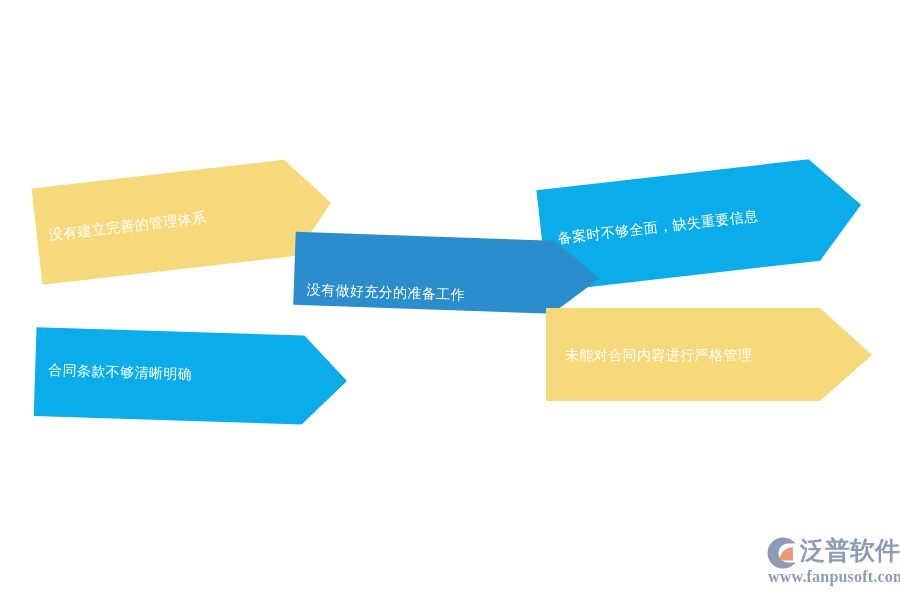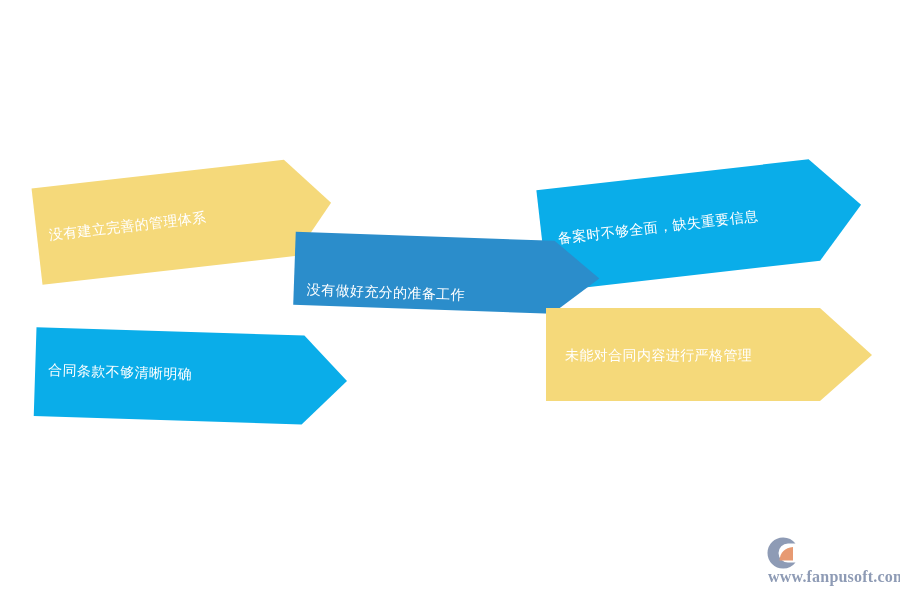--- a/index.html
+++ b/index.html
@@ -108,17 +108,18 @@
   </svg>
 
   <div id="brand-logo">
 
     <svg id="logo-mark" viewBox="0 0 34 34">
       <path d="M17 1.5 A15.5 15.5 0 1 0 17 32.5 A15.5 15.5 0 0 0 29.5 26.5
                L22 26.5 A9.5 9.5 0 1 1 22 7.5 L29.5 7.5 A15.5 15.5 0 0 0 17 1.5 Z" fill="#8e9bb5"></path>
       <path d="M13.5 24.5 C14 16.5 19 11.5 27 11 L27 24.5 Z" fill="#e79a72"></path>
     </svg>
 
+    <div id="logo-cn">泛普软件</div>
 
     <div id="logo-url">www.fanpusoft.com</div>
   </div>
 
 </div>
 
 </body></html>

